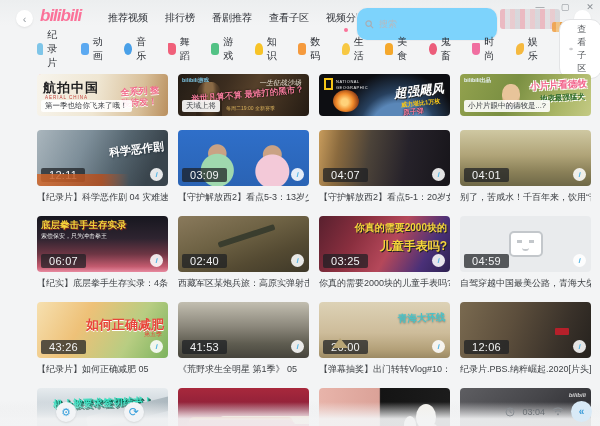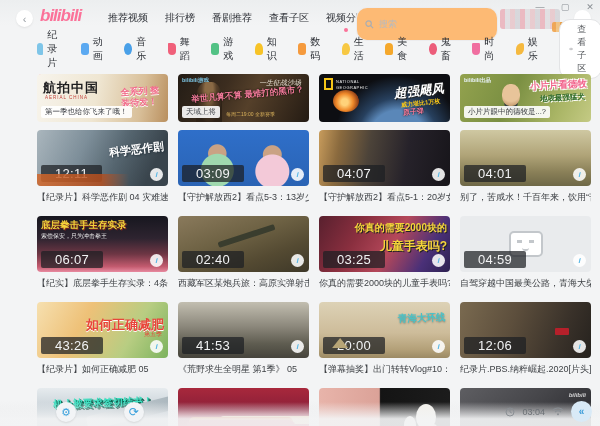--- a/index.html
+++ b/index.html
@@ -12,41 +12,41 @@
   
   .win-controls { position:absolute; top:1px; right:4px; display:flex; gap:13px; color:#8a8f94; font-size:9px; z-index:30;}
   .win-controls span { width:12px; height:12px; display:flex; align-items:center; justify-content:center; cursor:default;}
   
   .header { position:absolute; top:8px; left:0; right:0; height:24px; display:flex; align-items:center; }
   .back-btn { position:absolute; left:16px; top:2px; width:17px; height:17px; border-radius:50%; background:#fff; box-shadow:0 1px 2px rgba(0,0,0,.08); color:#9aa0a6; font-size:11px; display:flex; align-items:center; justify-content:center; }
   .logo { position:absolute; left:40px; top:-2px; color:#fb7299; font-size:17px; font-weight:bold; font-style:italic; letter-spacing:-1px; }
   .nav { position:absolute; left:108px; top:3px; display:flex; gap:17px; font-size:10px; color:#2f3238; }
   .nav .nav-item { position:relative; cursor:pointer;font-family:Liberation Serif, serif; }
   .nav .nav-item.active::after { content:""; position:absolute; left:50%; margin-left:-2px; bottom:-7px; width:4px; height:4px; border-radius:50%; background:#fb7299; }
-  .search { position:absolute; left:357px; top:0; width:140px; height:19px; background:#fdba74; border-radius:10px; display:flex; align-items:center; padding:16px 8px; box-shadow:0 0 0 1px #ececee; }
+  .search { position:absolute; left:357px; top:0; width:140px; height:19px; background:#7dd3fc; border-radius:10px; display:flex; align-items:center; padding:16px 8px; box-shadow:0 0 0 1px #ececee; }
   .search svg { flex:0 0 auto; }
   .search input { border:none; outline:none; background:transparent; font-size:9px; color:#444; width:100px; margin-left:5px; font-family:inherit; }
   .search input::placeholder { color:#b5bac0; }
   .censored { position:absolute; left:500px; top:1px; width:60px; height:20px; border-radius:3px;
     background:
       repeating-linear-gradient(90deg, rgba(240,180,190,.85) 0 5px, rgba(225,225,228,.9) 5px 10px, rgba(235,200,205,.8) 10px 15px, rgba(214,216,220,.9) 15px 20px),
       #e8d5d8;
     background-blend-mode:normal; filter:saturate(.9); }
   .censored2 { position:absolute; left:552px; top:14px; width:22px; height:10px; border-radius:2px;
     background:repeating-linear-gradient(90deg,#f0a24a 0 4px,#f3c07a 4px 8px,#e89a3a 8px 12px); opacity:.9; }
   .chev-btn { position:absolute; left:574px; top:2px; width:17px; height:17px; border-radius:50%; background:#fff; box-shadow:0 1px 2px rgba(0,0,0,.08); color:#59b5e8; font-size:9px; display:flex; align-items:center; justify-content:center; }
   
   .cats { position:absolute; top:38px; left:37px; right:9px; height:22px; display:flex; align-items:center; }
   .cat { display:flex; align-items:center; gap:4px; font-size:10px; color:#2f3238; margin-right:17.5px; position:relative; cursor:pointer; }
   .cat .ci { width:12px; height:12px; border-radius:3px; display:block; }
   .cat.active::after { content:""; position:absolute; left:2px; right:2px; bottom:-7px; height:3px; border-radius:2px; background:#fb7299; }
   .view-sub { margin-left:auto; display:flex; align-items:center; gap:4px; background:#fff; border:1px solid #e3e4e6; border-radius:11px; padding:3px 9px; font-size:9px; color:#55585c; cursor:pointer; }
   
   .banners { position:absolute; top:74px; left:37px; display:flex; gap:10px; }
-  .banner { width:131px; height:48px; border-radius:4px; position:relative; overflow:hidden; cursor:pointer; }
+  .banner { width:131px; height:42px; border-radius:4px; position:relative; overflow:hidden; cursor:pointer; }
   .caption { position:absolute; left:4px; bottom:4px; background:rgba(255,255,255,.9); border-radius:2px; padding:1px 4px; font-size:7.5px; color:#3a3d42; white-space:nowrap; max-width:120px; overflow:hidden; }
   .b1 { background:linear-gradient(100deg,#f7f4ec 0%,#efe6d2 45%,#d9c09a 78%,#b98f5e 100%); }
   .b1 .t1 { position:absolute; left:6px; top:5px; font-family:"Liberation Serif",serif; font-weight:bold; font-size:13px; color:#1d1d1f; letter-spacing:1px;}
   .b1 .t2 { position:absolute; left:8px; top:21px; font-size:4.5px; color:#c2403a; letter-spacing:1px;}
   .b1 .t3 { position:absolute; right:5px; top:12px; font-size:9px; font-weight:bold; color:#f26d8d; transform:rotate(-4deg); text-shadow:0 1px 0 #fff; width:42px; line-height:1.25;}
   .b2 { background:linear-gradient(115deg,#231c15 0%,#3c2d1f 35%,#55402a 55%,#241b13 100%); }
   .b2 .brand { position:absolute; left:4px; top:3px; font-size:5.5px; color:#7fc9e8; font-weight:bold;}
   .b2 .warrior { position:absolute; left:18px; top:8px; width:26px; height:40px; background:radial-gradient(ellipse at 50% 20%,#8a6a45 0 22%,#5a432c 40%,#2e2217 75%); border-radius:40% 40% 0 0; }
   .b2 .l1 { position:absolute; right:8px; top:4px; font-size:7px; color:#e8e2d5; font-style:italic; }
   .b2 .l2 { position:absolute; right:5px; top:15px; font-size:8.5px; font-weight:bold; color:#f27a9a; transform:rotate(-5deg); line-height:1.2; text-align:right; text-shadow:0 0 2px #000;}
@@ -61,21 +61,21 @@
   .b4 { background:linear-gradient(115deg,#93a24e 0%,#7a8f42 40%,#a9b565 75%,#c4ca84 100%); }
   .b4 .brand { position:absolute; left:4px; top:3px; font-size:5.5px; color:#eaf4fa; font-weight:bold;}
   .b4 .face { position:absolute; left:42px; top:10px; width:18px; height:22px; border-radius:45%; background:radial-gradient(circle at 50% 38%,#e8c49a 0 55%,#caa076 80%); box-shadow:0 6px 0 -2px #3a3f44;}
   .b4 .t1 { position:absolute; right:4px; top:5px; font-size:9.5px; font-weight:bold; color:#f2648c; text-shadow:1px 1px 0 #fff,-1px -1px 0 #fff,1px -1px 0 #fff,-1px 1px 0 #fff; transform:rotate(-3deg);}
   .b4 .t2 { position:absolute; right:6px; top:19px; font-size:7.5px; font-weight:bold; color:#2f6b2a; text-shadow:1px 1px 0 #fff; transform:rotate(-3deg);}
   
   .grid { position:absolute; top:130px; left:37px; width:554px; }
   .grow { position:absolute; left:0; display:flex; gap:10px; }
   .card { width:131px; cursor:pointer; }
   .thumb { width:131px; height:56px; border-radius:4px; position:relative; overflow:hidden; }
-  .dur { position:absolute; left:4px; bottom:4px; background:rgba(28,30,34,.72); color:#f2f3f4; font-size:13px; padding:1px 14px; border-radius:2px; letter-spacing:.3px;}
+  .dur { position:absolute; left:4px; bottom:4px; background:rgba(28,30,34,.72); color:#f2f3f4; font-size:11px; padding:1px 8px; border-radius:2px; letter-spacing:.3px;}
   .info { position:absolute; right:5px; bottom:5px; width:13px; height:13px; border-radius:50%; background:rgba(255,255,255,.88); color:#5bb8e6; font-size:8px; font-weight:bold; display:flex; align-items:center; justify-content:center; font-style:italic;}
   .title { margin-top:5px; font-size:9px; color:#3f4246; white-space:nowrap; overflow:hidden; width:131px; }
   
   .th1 { background:linear-gradient(115deg,#aab6bd 0%,#7d8e99 35%,#55656f 60%,#39444c 85%),#666; }
   .th1 .ov { position:absolute; right:4px; top:12px; font-size:11px; font-weight:bold; color:#fff; transform:rotate(-7deg); text-shadow:1px 1px 2px #23303a; }
   .th1::after { content:""; position:absolute; left:0; bottom:0; width:70%; height:12px; background:linear-gradient(90deg,#d2672a,#b44e1e 70%,transparent); opacity:.85;}
   .th2 { background:
       radial-gradient(circle at 30% 72%, #9fd8ae 0 16%, transparent 17%),
       radial-gradient(circle at 72% 74%, #f3c9d8 0 16%, transparent 17%),
       radial-gradient(circle at 30% 42%, #caa284 0 9%, transparent 10%),

